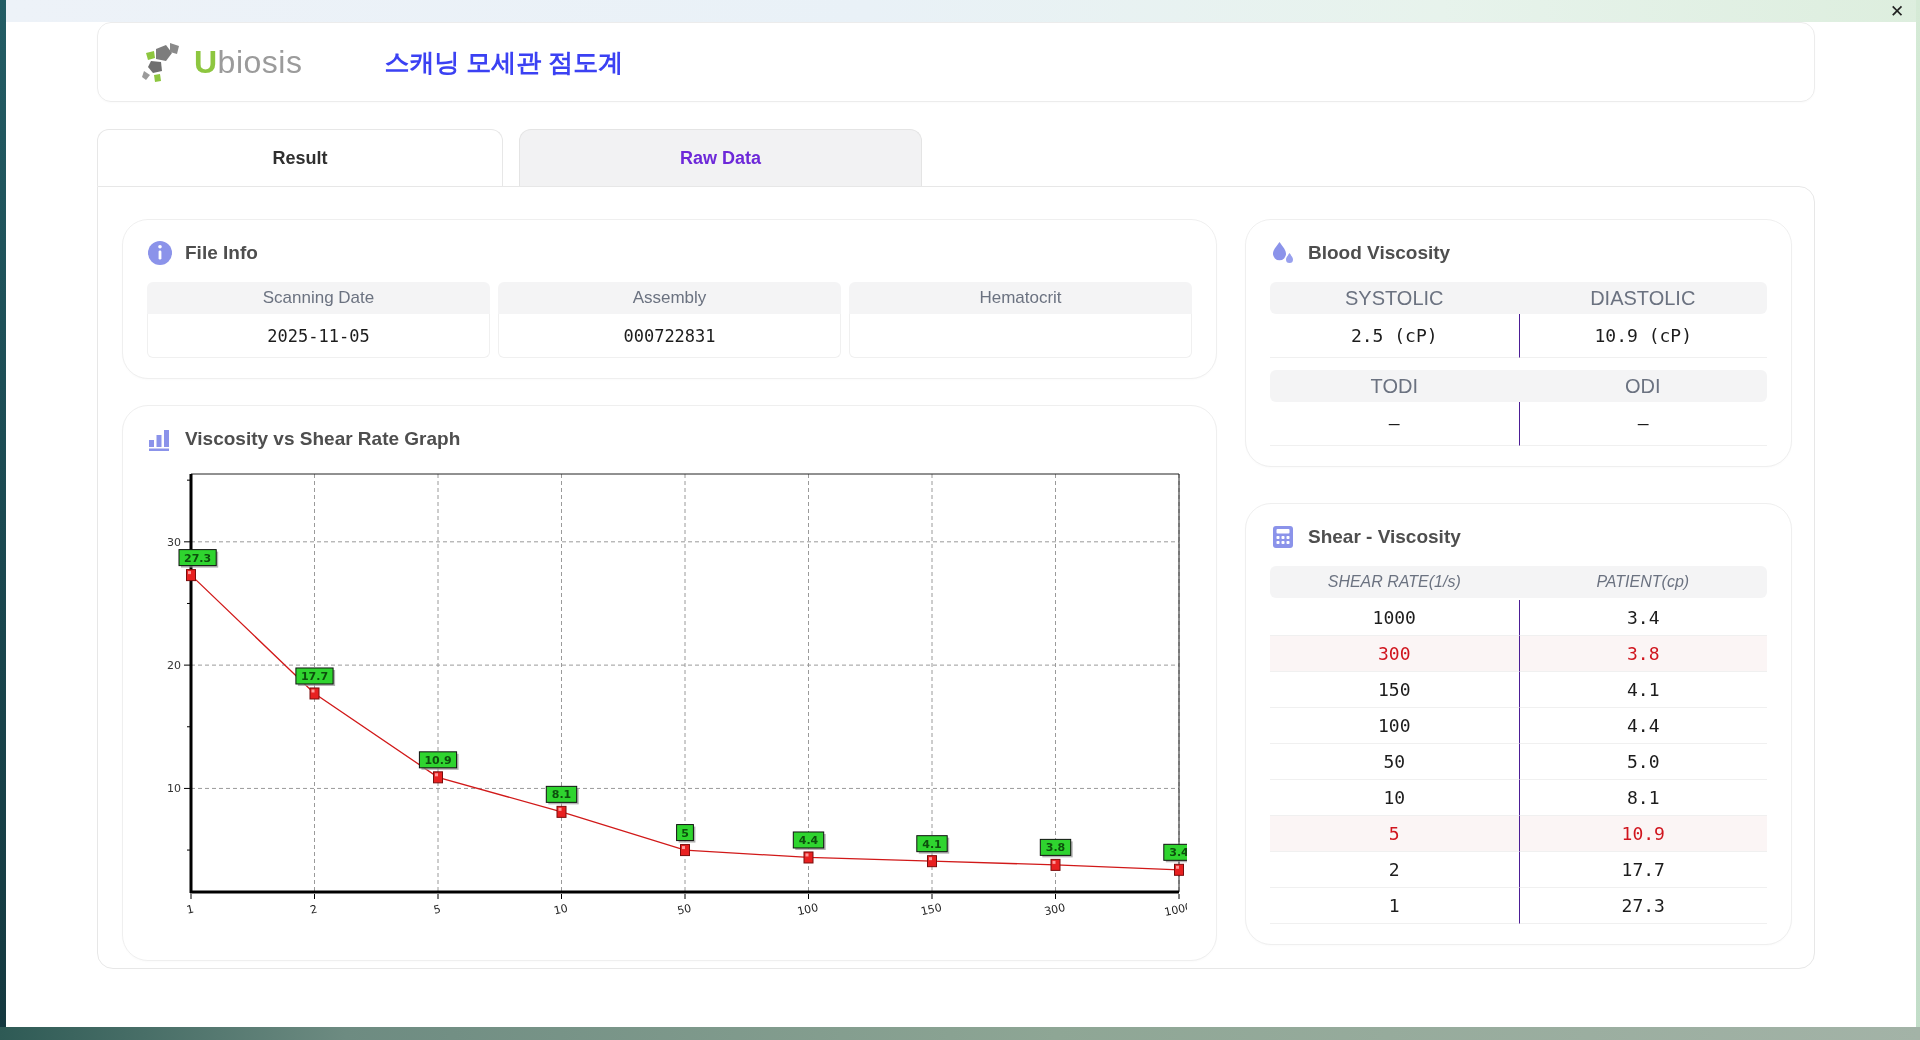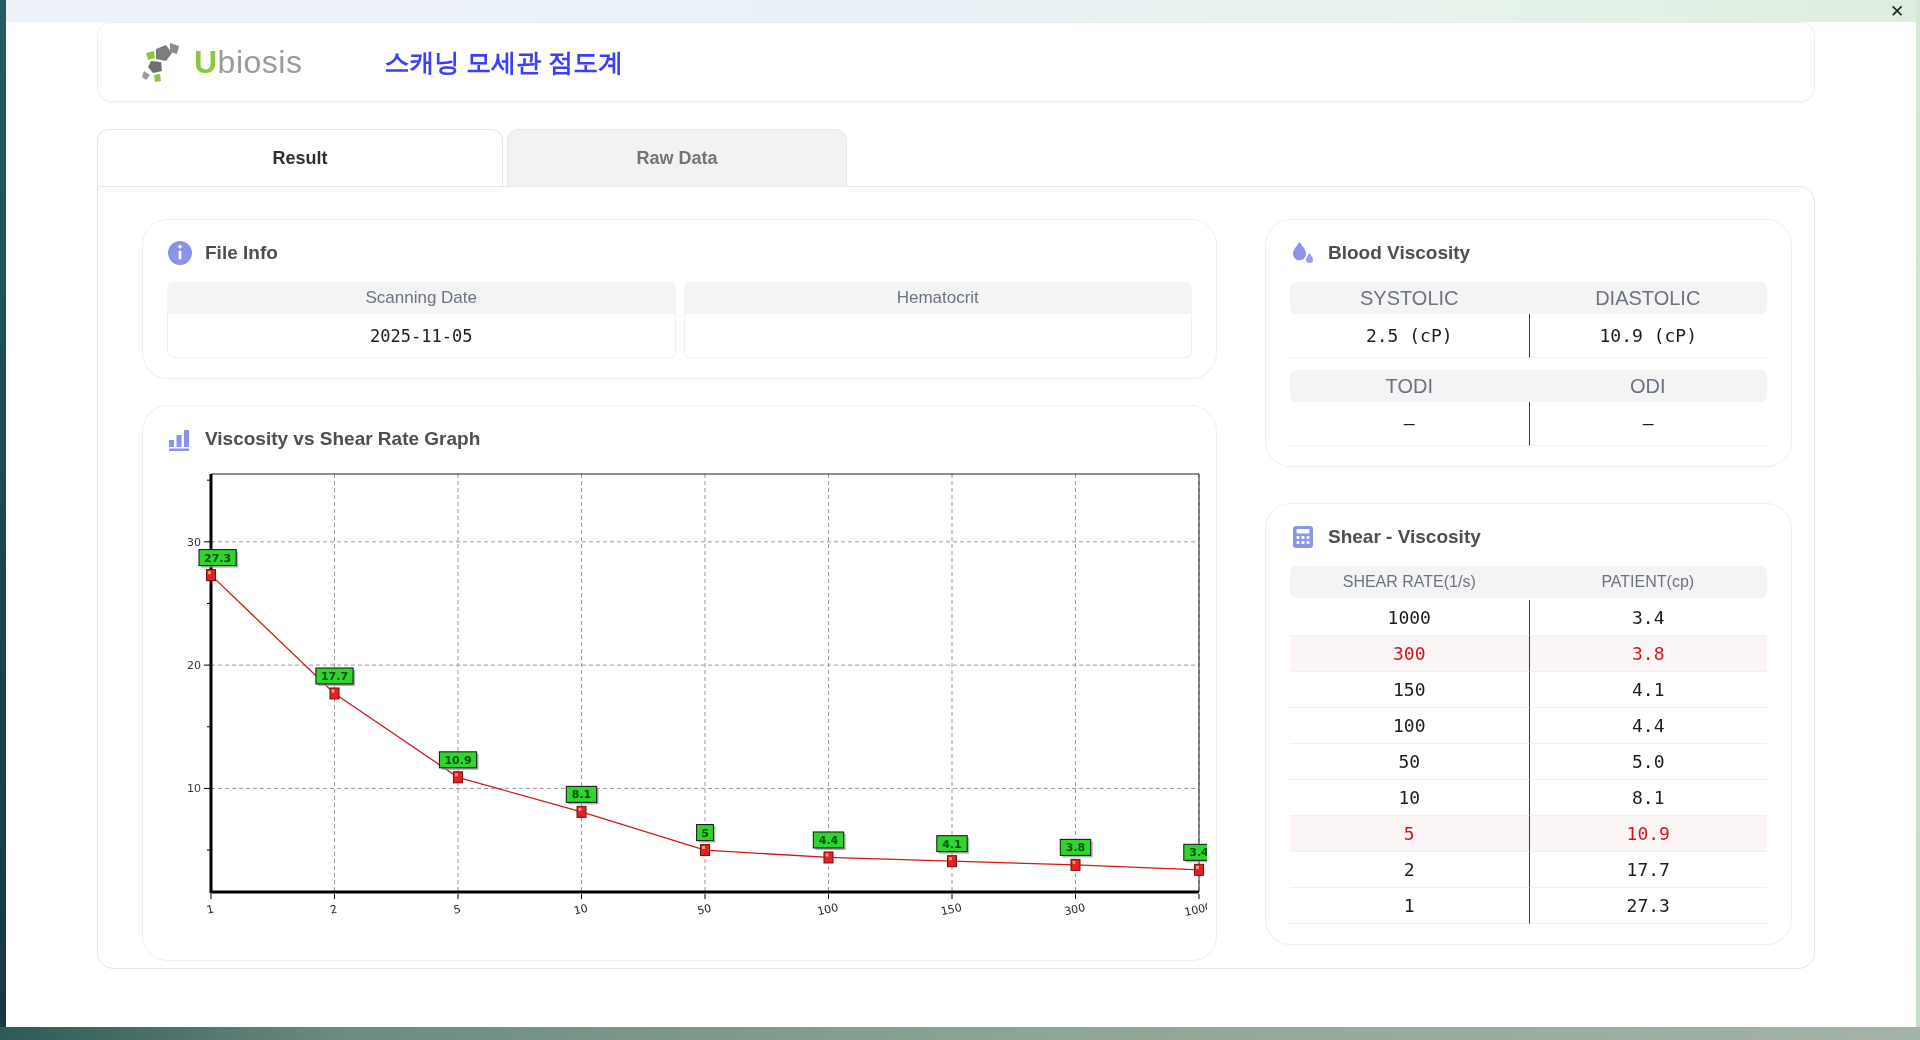--- a/index.html
+++ b/index.html
@@ -35,32 +35,32 @@
   .logo-rest { color:#9b9b9b; font-weight:500; }
   .app-title { margin-left:82px; font-size:25px; font-weight:700; color:#3b41f3; }
 
   
   .tabs { display:flex; margin-top:27px; position:relative; z-index:2; }
   .tab { height:57px; display:flex; align-items:center; justify-content:center;
          font-size:18px; font-weight:700; cursor:pointer; }
   .tab-active { width:406px; background:#ffffff; color:#2f2f2f;
                 border:1px solid #e7e7e7; border-bottom:none;
                 border-radius:12px 12px 0 0; margin-bottom:-1px; }
-  .tab-inactive { width:340px; background:#f2f2f3; color:#737373;
+  .tab-inactive { width:403px; background:#f2f2f3; color:#6d28d9;
                   border:1px solid #e4e4e4; border-bottom:none;
-                  border-radius:12px 12px 0 0; margin-left:4px; }
+                  border-radius:12px 12px 0 0; margin-left:16px; }
 
   
   .container { border:1px solid #e7e7e7; border-radius:0 16px 16px 16px; background:#fff;
                height:783px; display:flex; gap:28px; padding:32px 22px 22px 24px; position:relative; z-index:1; }
   .col-left { flex:1; min-width:0; }
   .col-right { width:547px; flex:none; }
 
   .card { border:1px solid #efefef; border-radius:26px; background:#fff; padding:20px 24px;
-          box-shadow:0 1px 2px rgba(0,0,0,0.02);margin-left:20px; }
+          box-shadow:0 1px 2px rgba(0,0,0,0.02); }
   .card-title-row { display:flex; align-items:center; gap:12px; margin-bottom:16px; }
   .card-title { font-size:19px; font-weight:700; color:#4e4e4e; }
   .ticon { width:26px; height:26px; flex:none; display:flex; align-items:center; justify-content:center; }
 
   
   .fields { display:flex; gap:8px; }
   .field { flex:1; }
   .field-label { height:32px; background:#f4f4f5; border-radius:6px 6px 0 0;
                  display:flex; align-items:center; justify-content:center;
                  font-size:17px; color:#6b7280; }
@@ -79,21 +79,21 @@
   .th:first-child { border-radius:6px 0 0 6px; }
   .th:last-child  { border-radius:0 6px 6px 0; }
   .td { height:44px; display:flex; align-items:center; justify-content:center;
         font-family:"DejaVu Sans Mono", monospace; font-size:18px; color:#1c1c1c;
         border-bottom:1px solid #f0f0f0; }
   .td + .td { border-left:1px solid #4c1d95; }
   .bv-block + .bv-block { margin-top:12px; }
 
   .shear-card { margin-top:36px; }
   .shear-head { height:34px; }
-  .shear-head .th { font-size:16px; }
+  .shear-head .th { font-size:16px;font-style:italic; }
   .shear-row { display:grid; grid-template-columns:1fr 1fr; }
   .shear-row .td { height:36px; font-size:18px; }
   .shear-row.hl .td { color:#d0151e; background:#fbf5f5; }
 
   svg text { font-family:"DejaVu Sans", sans-serif; }
 </style>
 </head>
 <body>
 
 <div class="frame-left"></div>
@@ -137,20 +137,24 @@
                   <rect x="11.6" y="10.5" width="2.8" height="9" rx="1.3" fill="#fff"></rect>
                   <circle cx="13" cy="6.8" r="1.8" fill="#fff"></circle>
                 </svg>
             </span>
             <span class="card-title">File Info</span>
           </div>
           <div class="fields">
             <div class="field">
               <div class="field-label">Scanning Date</div>
               <div class="field-value">2025-11-05</div>
+            </div>
+            <div class="field">
+              <div class="field-label">Assembly</div>
+              <div class="field-value">000722831</div>
             </div>
             <div class="field">
               <div class="field-label">Hematocrit</div>
               <div class="field-value"></div>
             </div>
           </div>
         </div>
 
         <div class="card graph-card">
           <div class="card-title-row">

